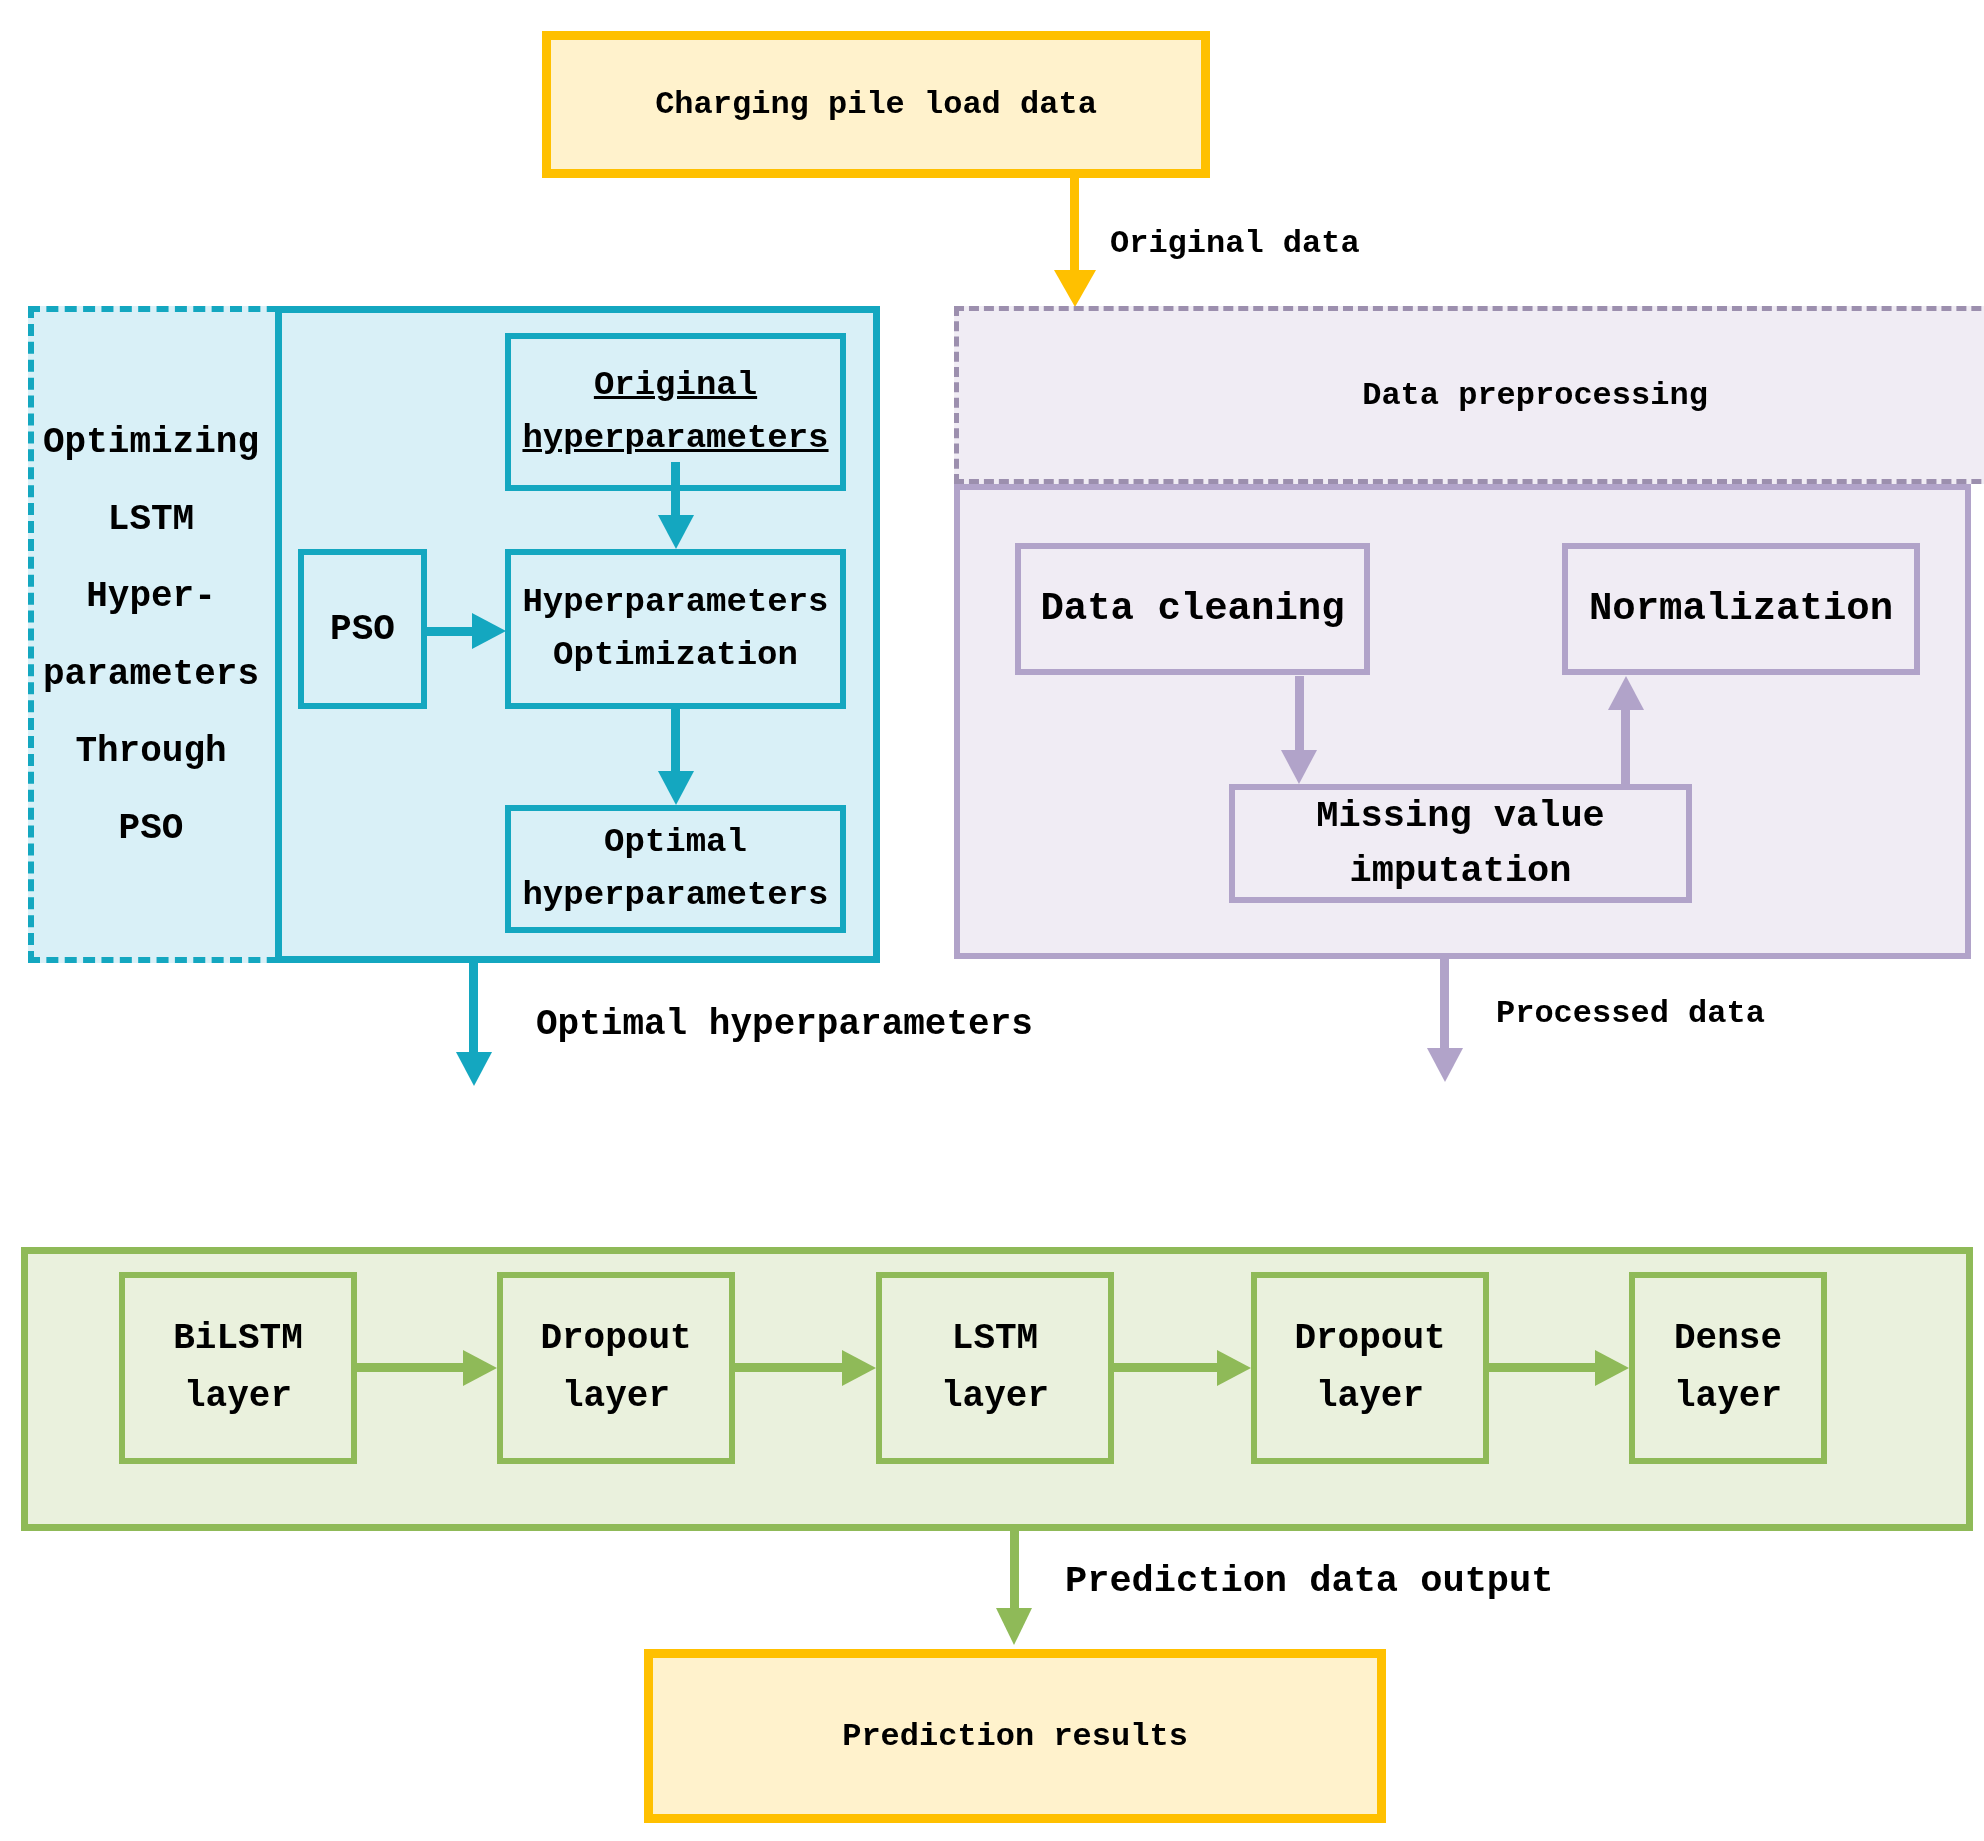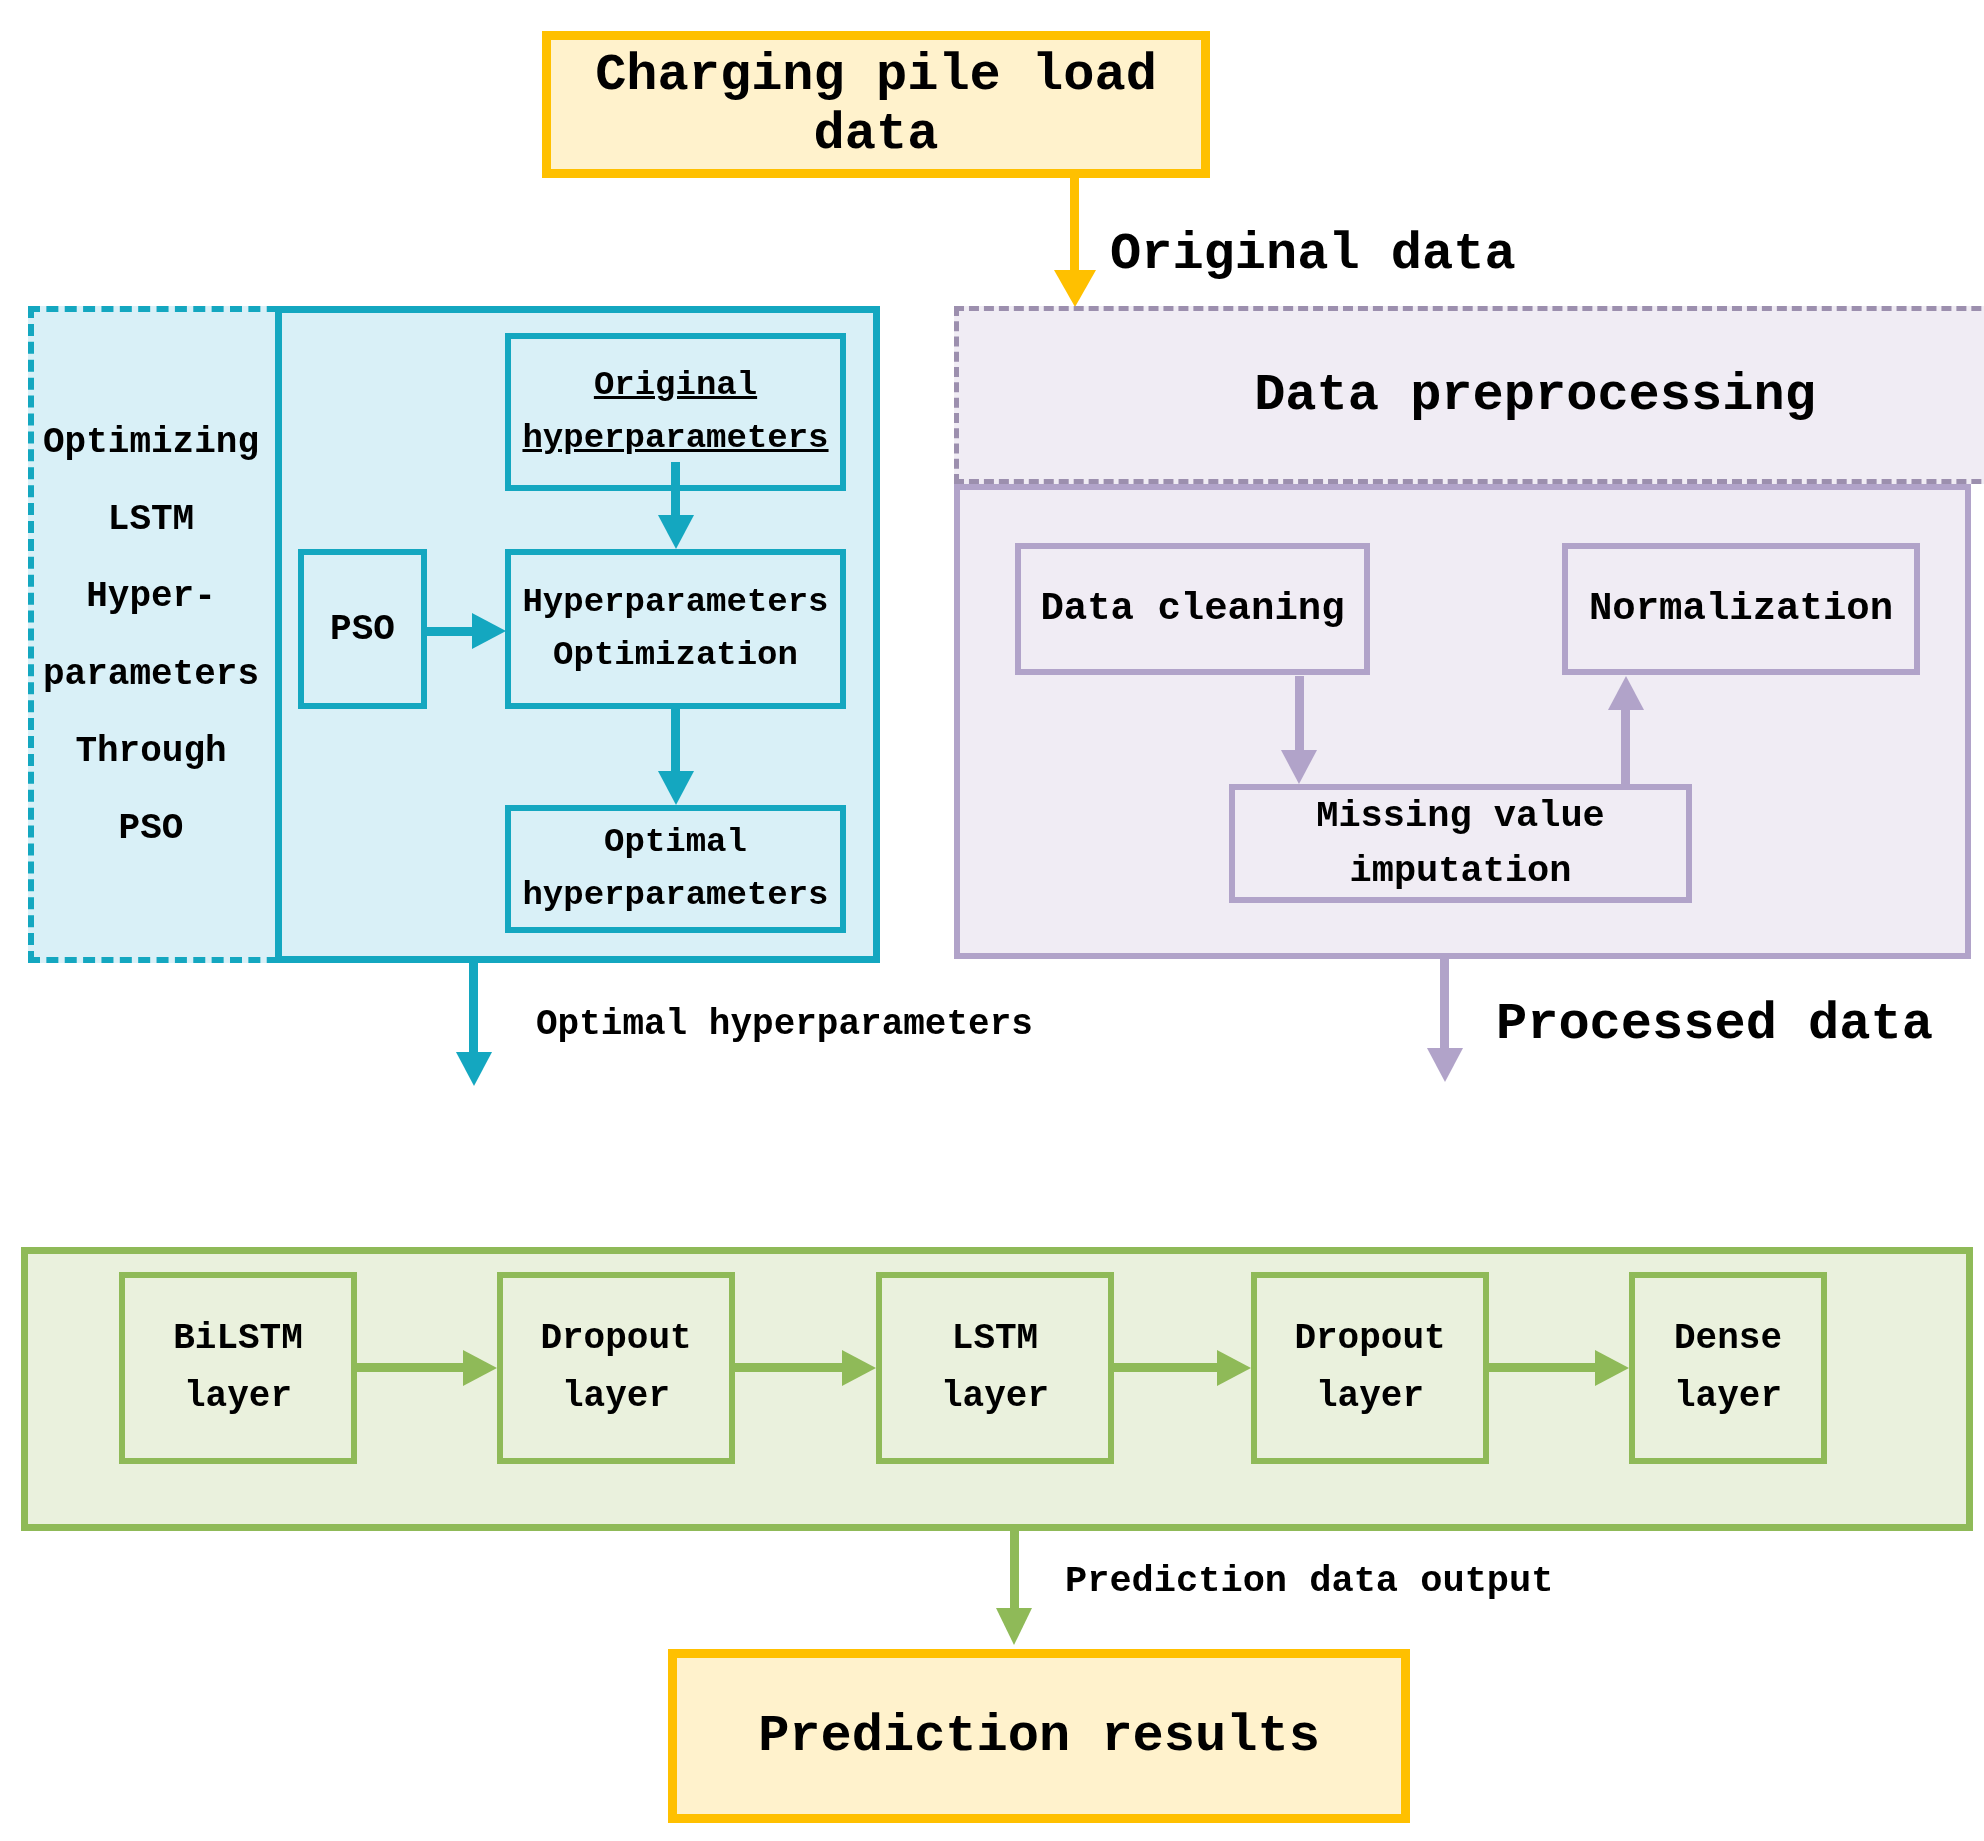--- a/index.html
+++ b/index.html
@@ -14,21 +14,21 @@
     position:relative; width:1985px; height:1842px; background:#ffffff;
     font-family:"Liberation Mono","DejaVu Sans Mono",monospace;
     font-weight:bold; color:var(--text);
   }
   .abs{position:absolute;}
   .box{display:flex;flex-direction:column;align-items:center;justify-content:center;text-align:center;box-sizing:border-box;}
   .yellow-box{border:9px solid var(--yellow-border);background:var(--yellow-fill);}
   .cyan-box{border:6.7px solid var(--cyan);background:var(--cyan-fill);}
   .purple-box{border:6px solid var(--purple);background:var(--purple-fill);}
   .green-box{border:6px solid var(--green);background:var(--green-fill);}
-  .t54{font-size:52px;} .t52{font-size:39px;} .t50{font-size:37px;} .t48{font-size:36px;} .t46{font-size:34px;}
+  .t54{font-size:32px;} .t52{font-size:39px;} .t50{font-size:37px;} .t48{font-size:36px;} .t46{font-size:34px;}
   .lh72{line-height:53px;} .lh74{line-height:55px;} .lh78{line-height:58px;}
   .shaft{position:absolute;}
   .head{position:absolute;width:0;height:0;}
   .head-down-cyan{border-left:18px solid transparent;border-right:18px solid transparent;border-top:34px solid var(--cyan);}
   .head-right-cyan{border-top:18px solid transparent;border-bottom:18px solid transparent;border-left:34px solid var(--cyan);}
   .head-down-yellow{border-left:21px solid transparent;border-right:21px solid transparent;border-top:37px solid var(--yellow-border);}
   .head-down-purple{border-left:18px solid transparent;border-right:18px solid transparent;border-top:34px solid var(--purple);}
   .head-up-purple{border-left:18px solid transparent;border-right:18px solid transparent;border-bottom:34px solid var(--purple);}
   .head-right-green{border-top:18px solid transparent;border-bottom:18px solid transparent;border-left:34px solid var(--green);}
   .head-down-green{border-left:18px solid transparent;border-right:18px solid transparent;border-top:37px solid var(--green);}
@@ -168,18 +168,18 @@
     <div class="shaft" style="left:1488px;top:1363px;width:110px;height:9px;background:var(--green);"></div>
     <div class="head head-right-green" style="left:1595px;top:1350px;"></div>
   </div>
 
   <div class="abs">
     <div class="shaft" style="left:1010px;top:1531px;width:9px;height:79px;background:var(--green);"></div>
     <div class="head head-down-green" style="left:996px;top:1608px;"></div>
   </div>
   <div class="abs edge-label t50" style="left:1065px;top:1560px;">Prediction data output</div>
 
-  <div class="abs box yellow-box t54" style="left:668px;top:1649px;width:742px;height:174px;">
+  <div class="abs box yellow-box t54" style="left:644px;top:1649px;width:742px;height:174px;">
     <span>Prediction results</span>
   </div>
 
 </div>
 
 
 </body></html>

